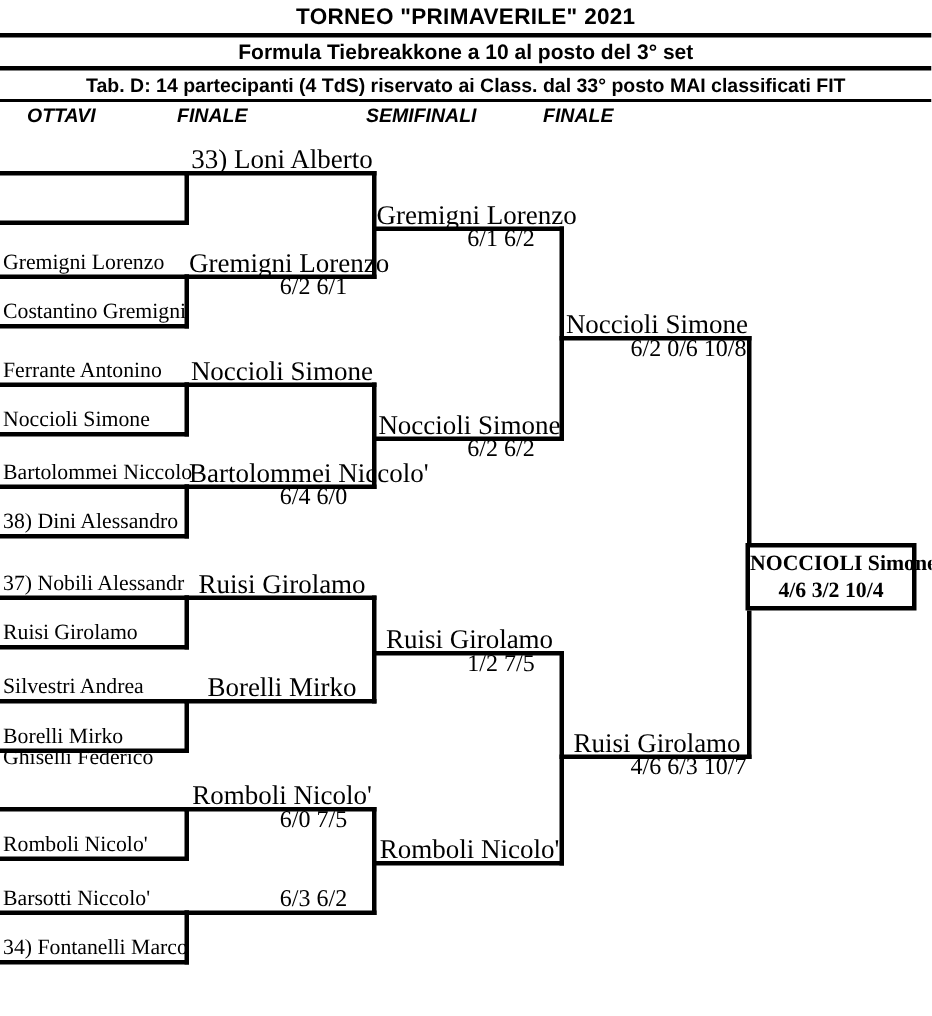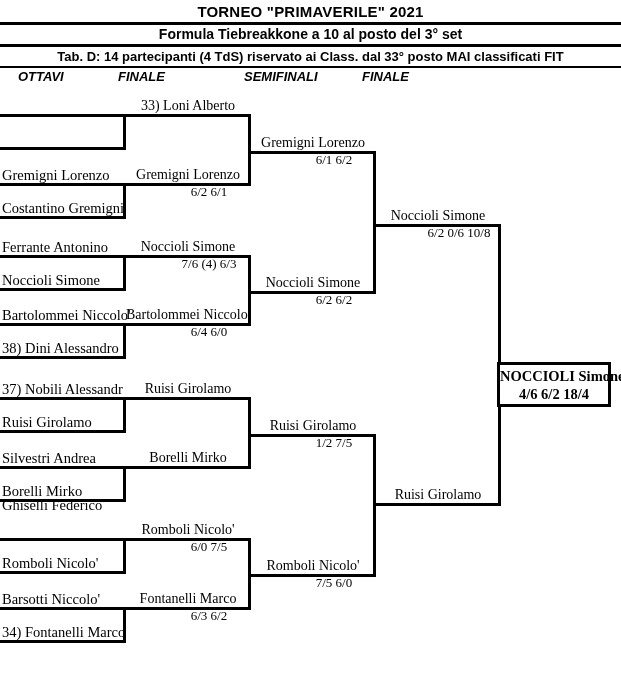--- a/index.html
+++ b/index.html
@@ -56,22 +56,22 @@
   .hline { position:absolute; background:#000; height:3px; }
   .vline { position:absolute; background:#000; width:3px; }
 
   
   .match {
     position:absolute;
     text-align:center;
     white-space:nowrap;
     color:#000;
   }
-  .match .name  { font-size:14px; line-height:16px; }
-  .match .score { font-size:13px; line-height:17px;margin-left:42px; }
+  .match .name  { font-size:18px; line-height:16px; }
+  .match .score { font-size:16px; line-height:17px;margin-left:42px; }
 
   
   .note {
     position:absolute;
     text-align:right;
     font-family:"Liberation Serif", serif;
     font-style:italic; font-weight:bold;
     font-size:13.5px; line-height:17px;
     white-space:nowrap;
   }
@@ -171,21 +171,20 @@
 
   <div class="match" style="left:126px; top:72px; width:124px;">
     <div class="name">Gremigni  Lorenzo</div>
     <div class="score">6/2  6/1</div>
   </div>
   <div class="hline" style="left:123px; top:88px; width:128px;"></div>
   <div class="vline" style="left:248px; top:19px; height:72px;"></div>
 
   <div class="match" style="left:126px; top:144px; width:124px;">
     <div class="name">Noccioli Simone</div>
-    <div class="score">7/6 (4)  6/3</div>
   </div>
   <div class="hline" style="left:123px; top:160px; width:128px;"></div>
 
   <div class="match" style="left:126px; top:212px; width:124px;">
     <div class="name">Bartolommei  Niccolo'</div>
     <div class="score">6/4  6/0</div>
   </div>
   <div class="hline" style="left:123px; top:228px; width:128px;"></div>
   <div class="vline" style="left:248px; top:160px; height:71px;"></div>
 
@@ -200,21 +199,20 @@
   <div class="hline" style="left:123px; top:371px; width:128px;"></div>
   <div class="vline" style="left:248px; top:302px; height:72px;"></div>
 
   <div class="match" style="left:126px; top:427px; width:124px;">
     <div class="name">Romboli Nicolo'</div>
     <div class="score">6/0  7/5</div>
   </div>
   <div class="hline" style="left:123px; top:443px; width:128px;"></div>
 
   <div class="match" style="left:126px; top:496px; width:124px;">
-    <div class="name">Fontanelli Marco</div>
     <div class="score">6/3  6/2</div>
   </div>
   <div class="hline" style="left:123px; top:512px; width:128px;"></div>
   <div class="vline" style="left:248px; top:443px; height:72px;"></div>
 
   <div class="match" style="left:251px; top:40px; width:124px;">
     <div class="name">Gremigni Lorenzo</div>
     <div class="score">6/1  6/2</div>
   </div>
   <div class="hline" style="left:248px; top:56px; width:128px;"></div>
@@ -227,36 +225,36 @@
   <div class="vline" style="left:373px; top:56px; height:143px;"></div>
 
   <div class="match" style="left:251px; top:323px; width:124px;">
     <div class="name">Ruisi Girolamo</div>
     <div class="score">1/2  7/5</div>
   </div>
   <div class="hline" style="left:248px; top:339px; width:128px;"></div>
 
   <div class="match" style="left:251px; top:463px; width:124px;">
     <div class="name">Romboli Nicolo'</div>
-    <div class="score">7/5  6/0</div>
   </div>
   <div class="hline" style="left:248px; top:479px; width:128px;"></div>
   <div class="vline" style="left:373px; top:339px; height:143px;"></div>
 
   <div class="match" style="left:376px; top:113px; width:124px;">
     <div class="name">Noccioli Simone</div>
     <div class="score">6/2  0/6  10/8</div>
   </div>
   <div class="hline" style="left:373px; top:129px; width:128px;"></div>
 
   <div class="match" style="left:376px; top:392px; width:124px;">
     <div class="name">Ruisi Girolamo</div>
+    <div class="score">4/6  6/3  10/7</div>
   </div>
   <div class="hline" style="left:373px; top:408px; width:128px;"></div>
   <div class="vline" style="left:498px; top:129px; height:282px;"></div>
 
 
   <div id="winner-box" style="left:497px; top:267px; width:114px; height:45px;">
     <div class="wname">NOCCIOLI  Simone</div>
-    <div class="wscore">4/6  6/2  18/4</div>
+    <div class="wscore">4/6  3/2  10/4</div>
   </div>
 
 </div>
 
 </body></html>

